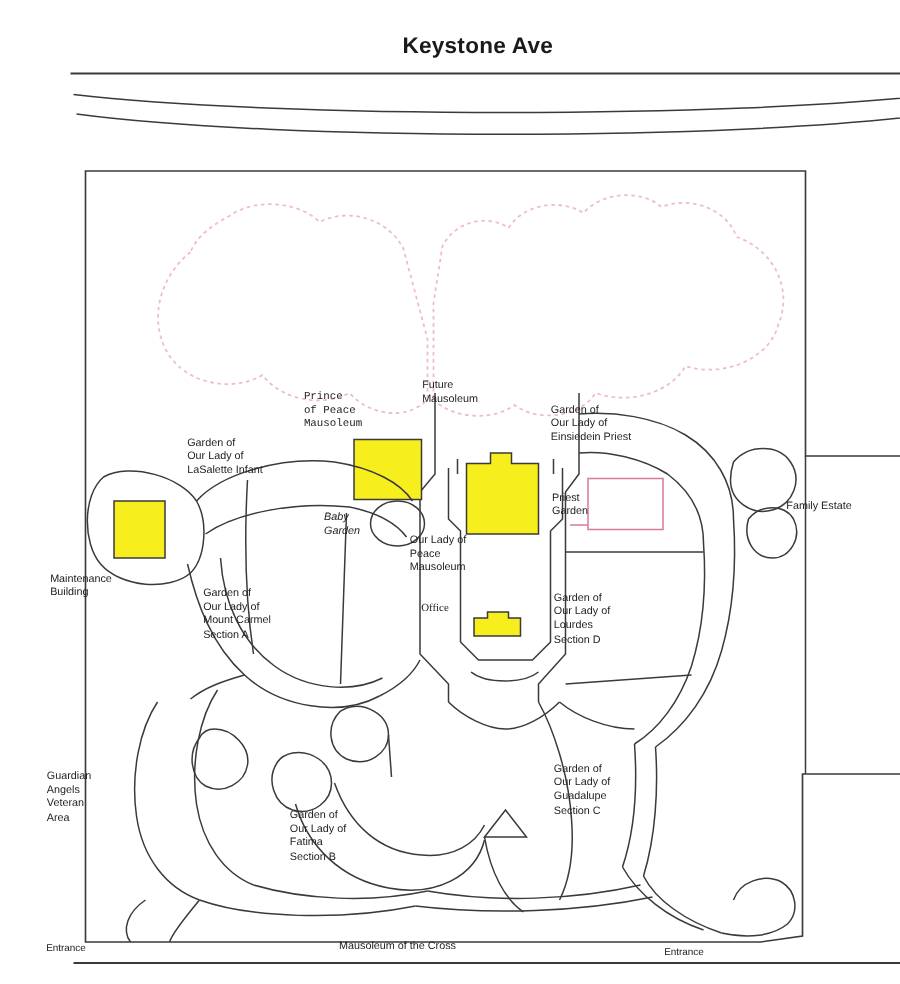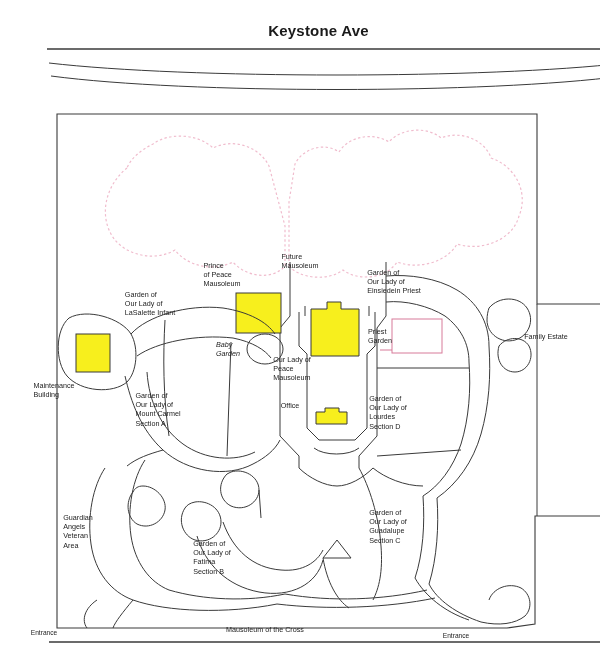--- a/index.html
+++ b/index.html
@@ -153,21 +153,21 @@
       <path d="M444 606 C 462 610, 478 608, 488 600 C 496 592, 494 578, 484 572 C 472 566, 456 572, 452 584"></path>
 
       <path d="M286 542 C 290 566, 300 584, 312 592"></path>
 
     </g>
   </svg>
 
   <div class="road-label" id="keystone-label">Keystone Ave</div>
 
   <div id="feature-labels">
-      <div class="map-label" style="left: 222px; top: 259px;">Prince
+      <div class="map-label" style="left: 222px; top: 259px; font-family: Liberation Mono, monospace;">Prince
 of Peace
 Mausoleum</div>
       <div class="map-label" style="left: 300px; top: 245px;">Future
 Mausoleum</div>
       <div class="map-label" style="left: 394px; top: 266px;">Garden of
 Our Lady of
 Einsiedein Priest</div>
       <div class="map-label" style="left: 150px; top: 288px;">Garden of
 Our Lady of
 LaSalette Infant</div>
@@ -178,30 +178,30 @@
       <div class="map-label" style="left: 292px; top: 353px;">Our Lady of
 Peace
 Mausoleum</div>
       <div class="map-label" style="left: 546px; top: 321px;">Family Estate</div>
       <div class="map-label" style="left: 54px; top: 374px;">Maintenance
 Building</div>
       <div class="map-label" style="left: 158px; top: 393px;">Garden of
 Our Lady of
 Mount Carmel
 Section A</div>
-      <div class="map-label" style="left: 290px; top: 390px;">Office</div>
+      <div class="map-label" style="left: 290px; top: 390px; font-family: Liberation Serif, serif;">Office</div>
       <div class="map-label" style="left: 388px; top: 396px;">Garden of
 Our Lady of
 Lourdes
 Section D</div>
       <div class="map-label" style="left: 388px; top: 510px;">Garden of
 Our Lady of
 Guadalupe
 Section C</div>
-      <div class="map-label" style="left: 46px; top: 515px; margin-left: 32px;">Guardian
+      <div class="map-label" style="left: 46px; top: 515px;">Guardian
 Angels
 Veteran
 Area</div>
       <div class="map-label" style="left: 212px; top: 541px;">Garden of
 Our Lady of
 Fatima
 Section B</div>
       <div class="map-label" style="left: 265px; top: 614px;">Mausoleum of the Cross</div>
     </div>
   <div id="entrance-labels">

